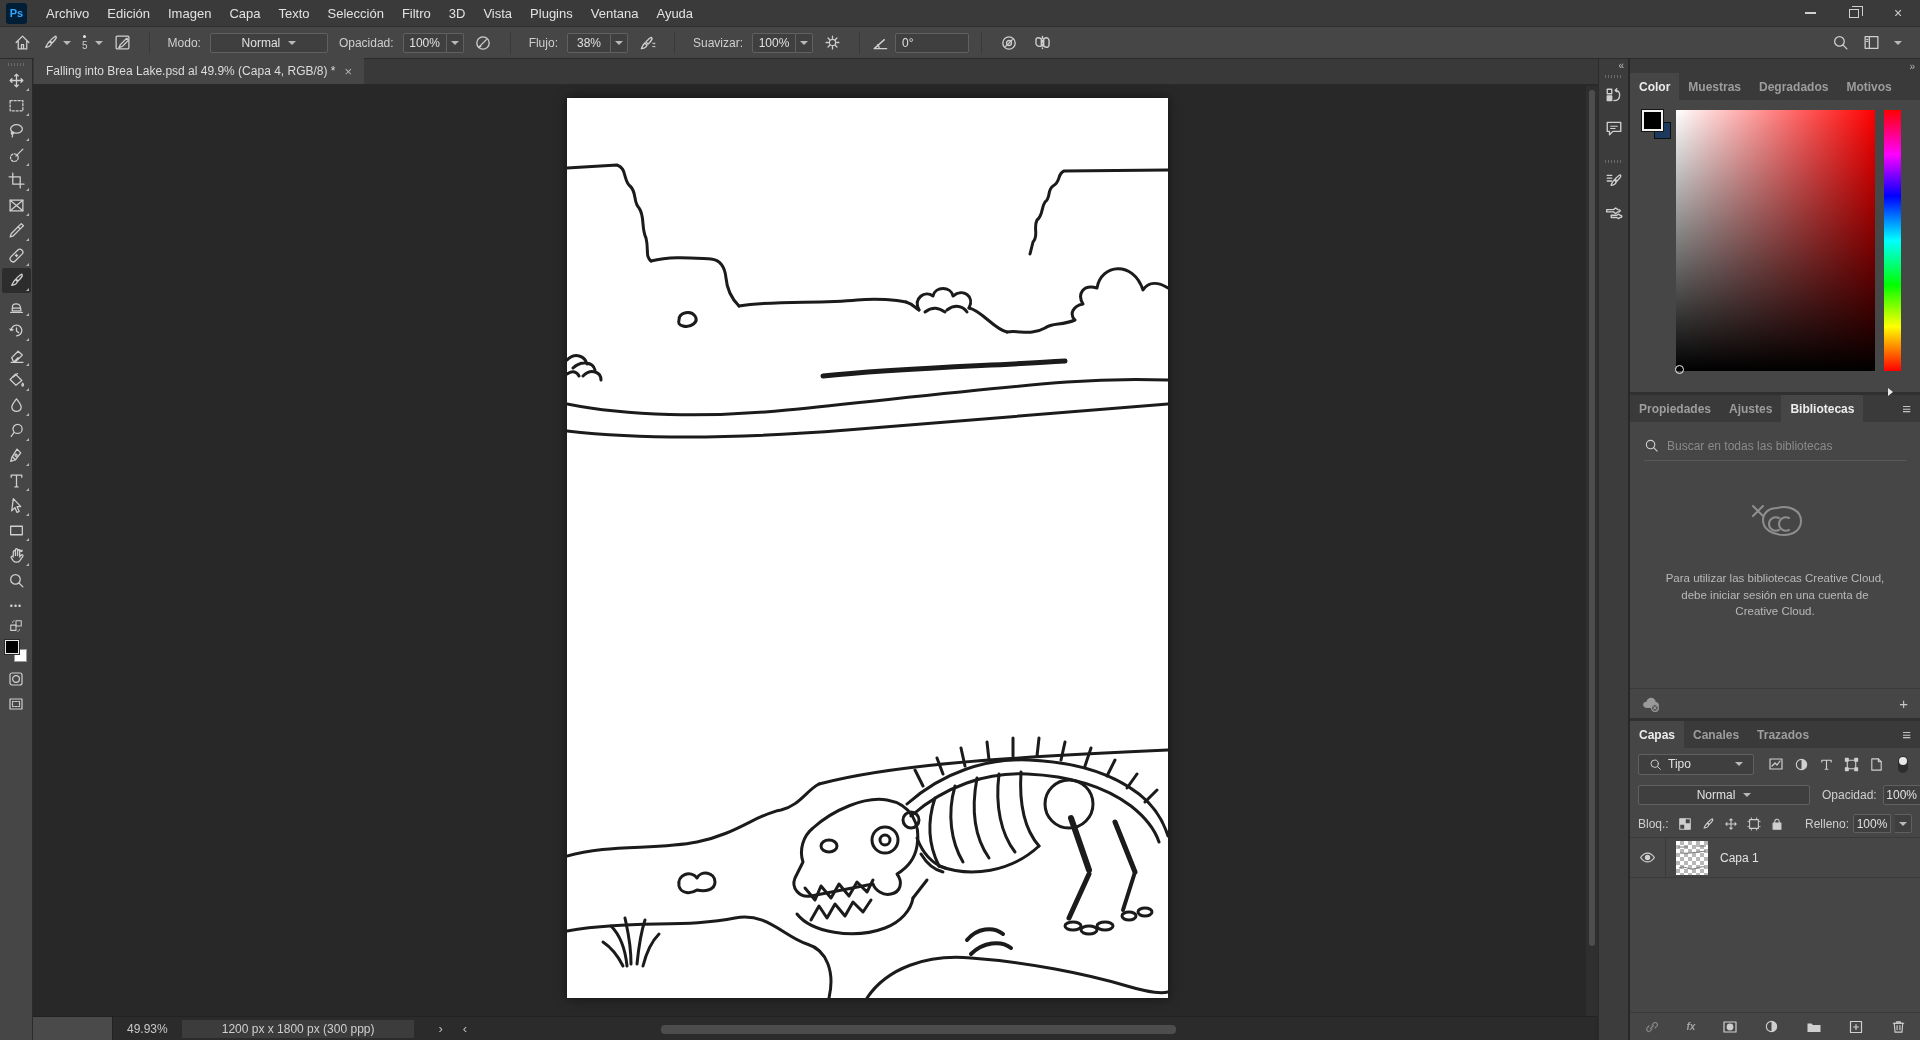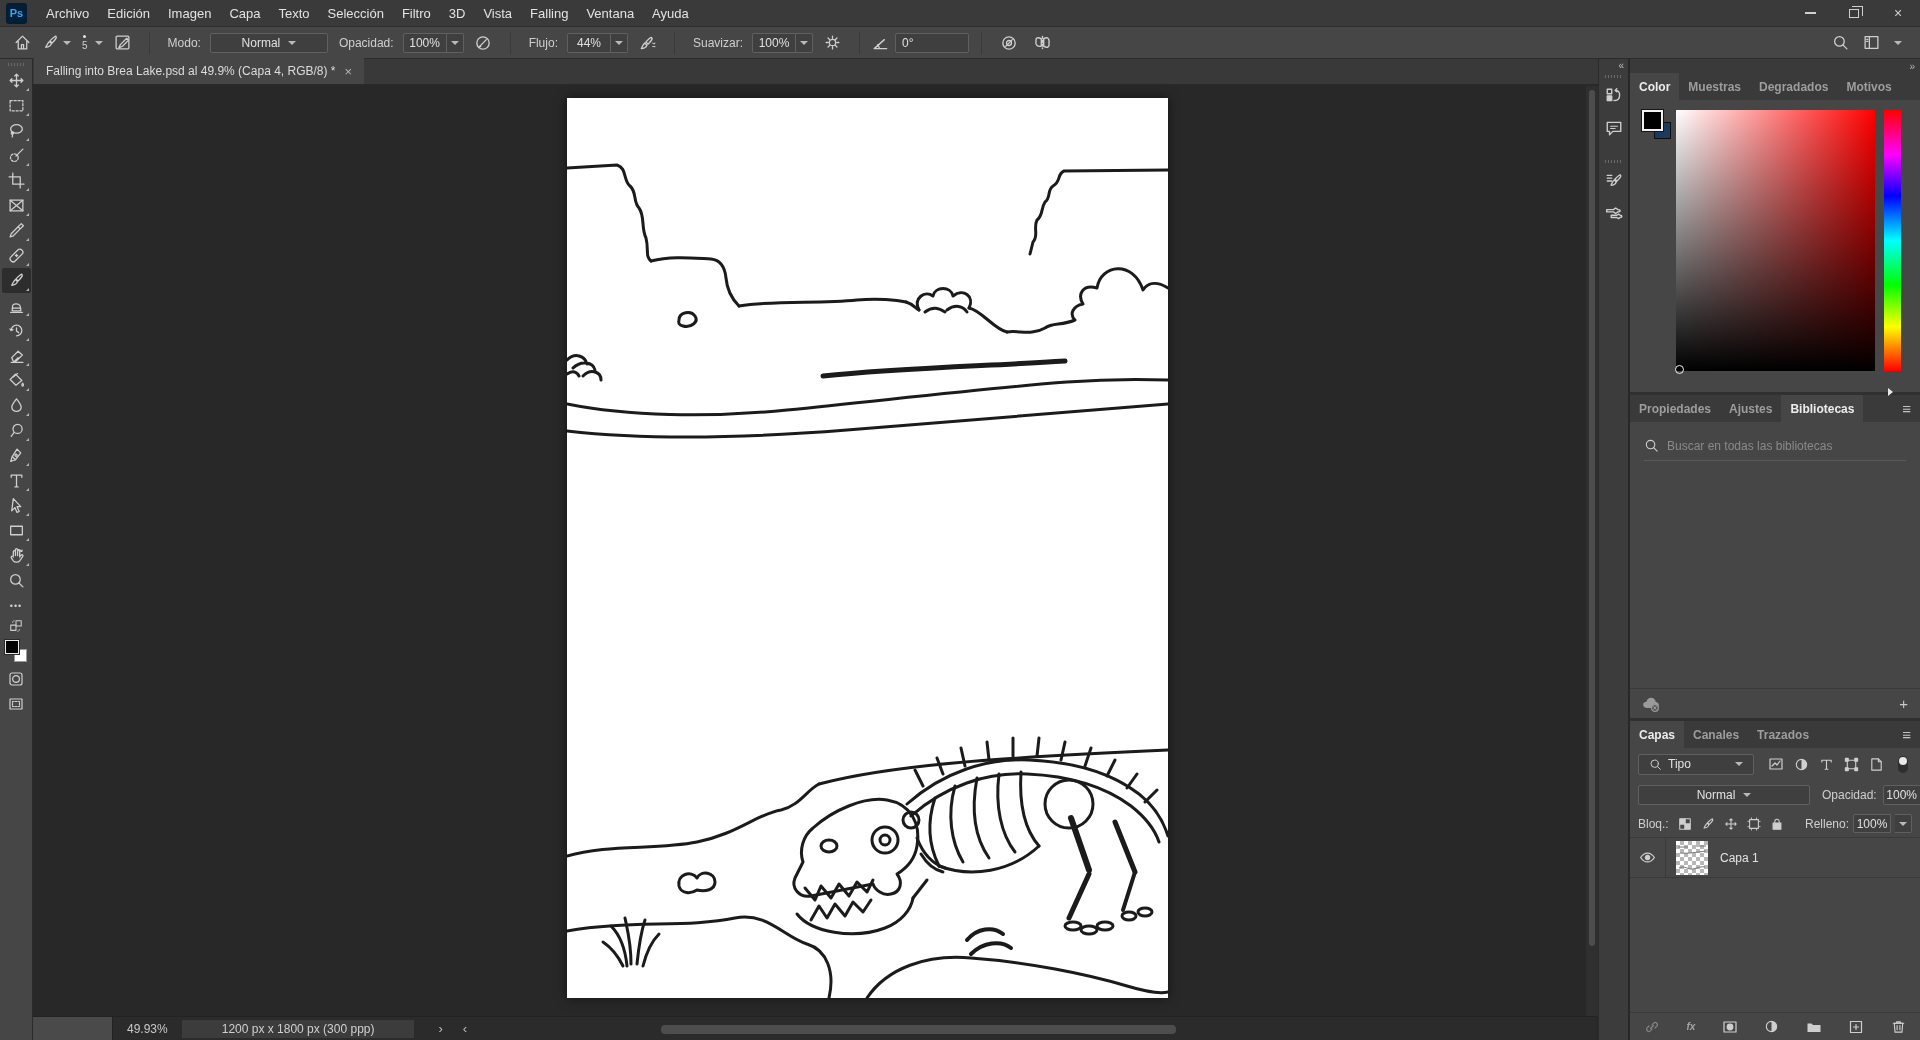--- a/index.html
+++ b/index.html
@@ -129,21 +129,21 @@
   <div class="psbadge">Ps</div>
   <div class="menu-item">Archivo</div>
   <div class="menu-item">Edición</div>
   <div class="menu-item">Imagen</div>
   <div class="menu-item">Capa</div>
   <div class="menu-item">Texto</div>
   <div class="menu-item">Selección</div>
   <div class="menu-item">Filtro</div>
   <div class="menu-item">3D</div>
   <div class="menu-item">Vista</div>
-  <div class="menu-item">Falling</div>
+  <div class="menu-item">Plugins</div>
   <div class="menu-item">Ventana</div>
   <div class="menu-item">Ayuda</div>
   <div class="wincontrols">
     <div class="winbtn">
         <div class="minbar"></div>
       </div>
     <div class="winbtn">
         <div class="restore"></div>
       </div>
     <div class="winbtn">
@@ -192,21 +192,21 @@
   </div>
   <div class="tool">
     <svg class="i" width="18" height="18" viewBox="0 0 16 16">
         <circle cx="8" cy="8" r="5.5"></circle>
         <path d="M5 11l6-6M4 12l2-1"></path>
       </svg>
   </div>
   <div class="vsep"></div>
   <span class="opt-label">Flujo:</span>
   <div class="row">
-    <div class="valbox">44%</div>
+    <div class="valbox">38%</div>
     <div class="carbox">
         <div class="car"></div>
       </div>
   </div>
   <div class="tool">
     <svg class="i" width="18" height="18" viewBox="0 0 16 16">
         <path d="M12 3c1 1 1 2-3 6l-2-2c4-4 4-4 5-4zM6 8l2 2c-1 2-2.5 3-5 3 1-2 1-3 3-5z"></path>
         <path d="M13 8c1 1 2 1 2 0M13 11c1 .5 2 .5 2 0" stroke-width=".9"></path>
       </svg>
   </div>
@@ -568,20 +568,28 @@
       <div class="ptab-menu">≡</div>
     </div>
     <div class="libbody">
       <div class="libsearch">
         <svg class="i" width="15" height="15" viewBox="0 0 16 16">
             <circle cx="7" cy="7" r="4.5"></circle>
             <path d="M10.3 10.3L14 14"></path>
           </svg>
         <input placeholder="Buscar en todas las bibliotecas" style="">
       </div>
+      <div class="libcenter">
+        <svg width="64" height="52" viewBox="0 0 64 52" fill="none" stroke="#8e8e8e" stroke-width="2" stroke-linecap="round">
+          <path d="M34 8c12-3 24 2 24 13 0 9-8 14-17 14-12 0-21-6-21-15 0-7 6-12 14-12z"></path>
+          <path d="M36 18c-5-2-10 1-10 6s5 8 10 6M46 18c-5-2-10 1-10 6s5 8 10 6"></path>
+          <path d="M10 6l10 10M20 6L10 16"></path>
+        </svg>
+        <div class="libmsg">Para utilizar las bibliotecas Creative Cloud, debe iniciar sesión en una cuenta de Creative Cloud.</div>
+      </div>
       <div style="flex:1"></div>
     </div>
     <div class="libfoot" style="margin-top:auto">
       <svg class="i" width="18" height="18" viewBox="0 0 16 16">
           <path d="M4.5 11.5C2.5 11.5 1 10.3 1 8.6 1 7 2.3 6 4 6c.3-2 2-3.5 4-3.5 2.3 0 4 1.7 4.2 3.7 1.6.2 2.8 1.2 2.8 2.7 0 1.6-1.4 2.6-3.2 2.6z" fill="#9a9a9a" stroke="none"></path>
           <circle cx="11.5" cy="11.5" r="3" fill="#464646" stroke="#9a9a9a"></circle>
           <path d="M10.4 10.4l2.2 2.2M12.6 10.4l-2.2 2.2" stroke="#9a9a9a" stroke-width="1"></path>
         </svg>
       <span class="plus">+</span>
     </div>

